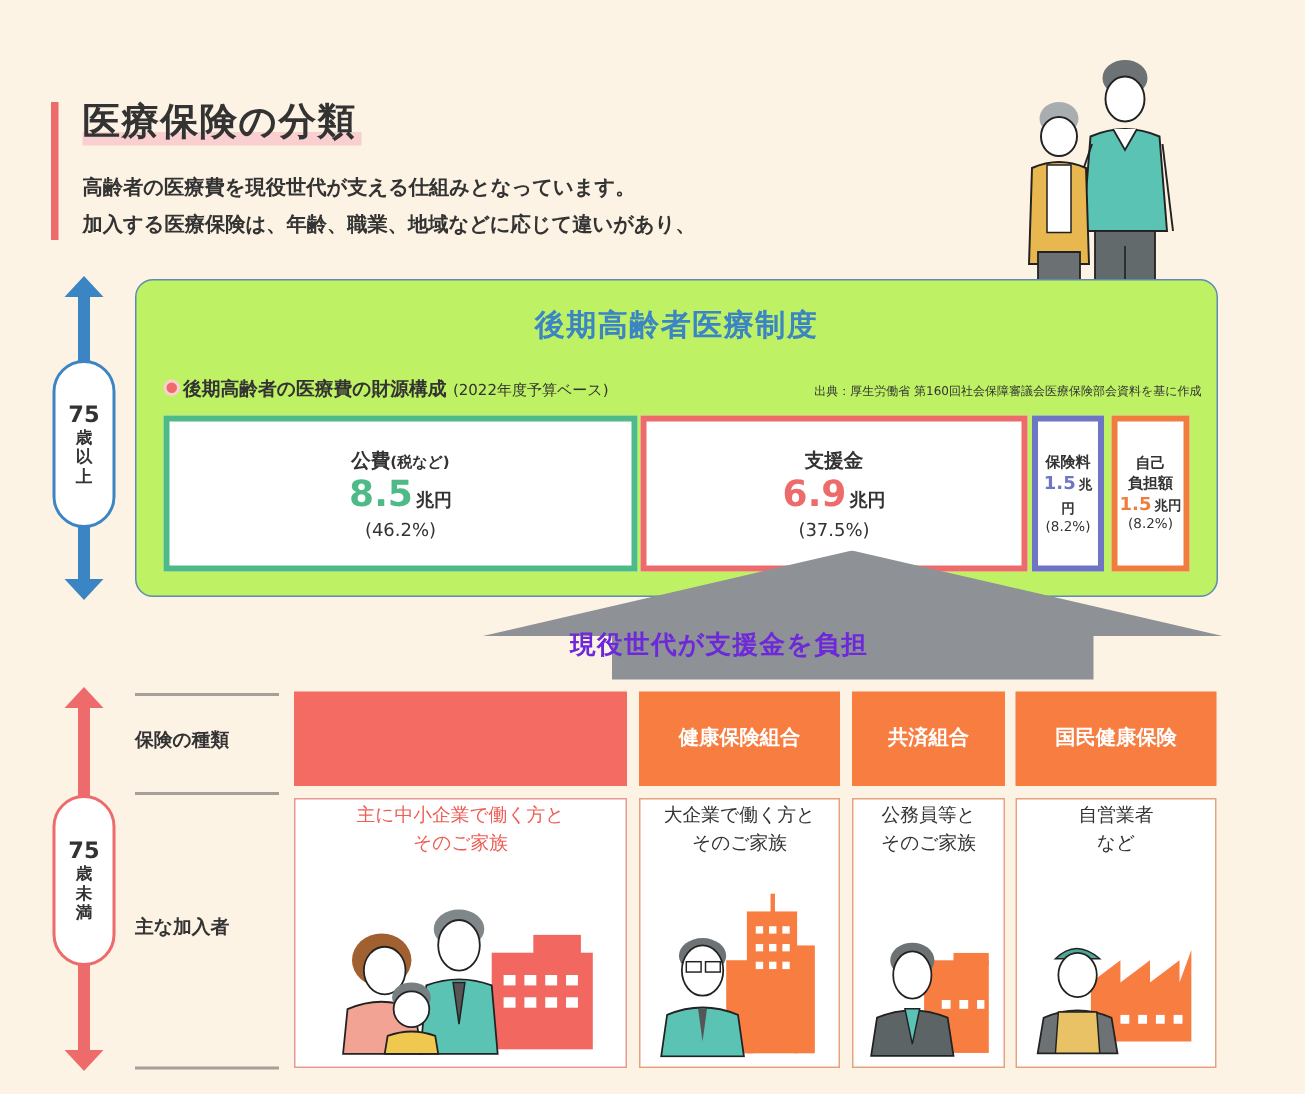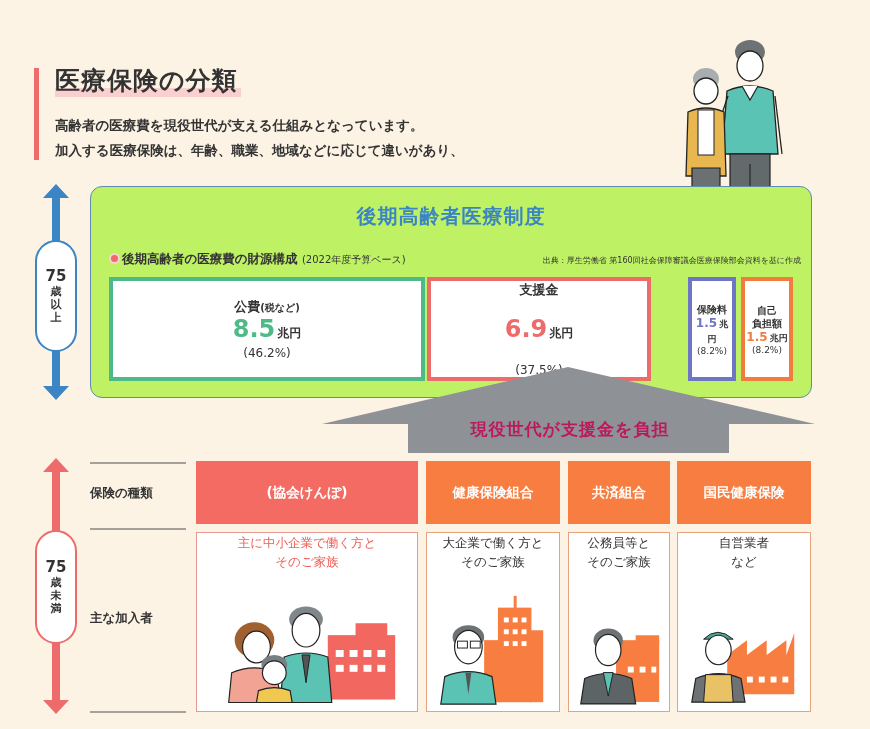--- a/index.html
+++ b/index.html
@@ -42,41 +42,41 @@
   .fbox .val { font-size: 24px; font-weight: bold; line-height: 26px; }
   .fbox .val .unit { font-size: 12px; color: #333; margin-left: 2px; }
   .fbox .pct { font-size: 12px; color: #333; }
   .fbox.small .lbl { font-size: 10px; line-height: 13px; }
   .fbox.small .val { font-size: 12px; line-height: 14px; }
   .fbox.small .val .unit { font-size: 9px; }
   .fbox.small .pct { font-size: 9px; }
 
   .f-public { left: 18px; width: 316px; border: 4px solid #4dba87; }
   .f-public .val { color: #4dba87; }
-  .f-support { left: 336px; width: 224px; border: 4px solid #ee6b6b; justify-content: space-between; }
+  .f-support { left: 336px; width: 258px; border: 4px solid #ee6b6b; }
   .f-support .val { color: #ee6b6b; }
   .f-premium { left: 597px; width: 48px; border: 4px solid #6f75c5; }
   .f-premium .val { color: #6f75c5; }
   .f-self { left: 650px; width: 52px; border: 4px solid #f07d3e; }
   .f-self .val { color: #f07d3e; }
 
   
   .side-arrow { left: 33px; width: 46px; }
   .arrow-shaft { position:absolute; left: 19px; width: 8px; }
   .arrow-head-up, .arrow-head-down { position:absolute; left: 10px; width: 0; height: 0; border-left: 13px solid transparent; border-right: 13px solid transparent; }
   .pill {
     position:absolute; left: 2px; width: 42px; background: #fff; border-radius: 21px;
     text-align:center; font-weight:bold; color:#333; display:flex; flex-direction:column; justify-content:center; align-items:center;
   }
   .pill .num { font-size: 15px; line-height: 17px; }
   .pill .ch { font-size: 11px; line-height: 13px; }
 
   
   .grey-arrow { left: 322px; top: 367px; width: 493px; height: 87px; }
-  .grey-arrow-label { left: 380px; top: 418px; width: 380px; text-align:center; font-size: 17px; font-weight: bold; color: #be185d; letter-spacing: 1px; }
+  .grey-arrow-label { left: 380px; top: 418px; width: 380px; font-size: 17px; font-weight: bold; color: #6d28d9; letter-spacing: 1px; }
 
   
   .row-line { left: 90px; width: 96px; height: 1.5px; background: #a5a09a; }
   .row-label { left: 90px; width: 96px; font-size: 12.5px; font-weight: bold; color: #333; text-align: left; }
 
   .ins-head { top: 461px; height: 63px; color: #fff; font-weight: bold; font-size: 13.5px; text-align:center; display:flex; flex-direction:column; justify-content:center; line-height: 19px; }
   .ins-body { top: 532px; height: 180px; background:#fff; text-align:center; font-size: 12.5px; line-height: 19px; color:#333; font-weight:normal; }
   .c1 { left: 196px; width: 222px; }
   .c2 { left: 426px; width: 134px; }
   .c3 { left: 568px; width: 102px; }
@@ -184,21 +184,20 @@
   </div>
 </div>
 
 <div class="abs row-line" style="top:462px;"></div>
 <div class="abs row-label" style="top:485px;">保険の種類</div>
 <div class="abs row-line" style="top:528px;"></div>
 <div class="abs row-label" style="top:610px;">主な加入者</div>
 <div class="abs row-line" style="top:711px;"></div>
 
 <div class="abs ins-head head-red c1">
-  <div>(協会けんぽ)</div>
 </div>
 <div class="abs ins-body body-red c1">
   <div class="who">主に中小企業で働く方と</div>
   <div class="who">そのご家族</div>
   <svg class="illus" viewBox="0 0 222 110">
     <rect x="132" y="40" width="68" height="65" fill="#f26760"></rect>
     <rect x="160" y="28" width="32" height="14" fill="#f26760"></rect>
     <g fill="#fff">
         <rect x="140" y="55" width="8" height="7"></rect>
         <rect x="154" y="55" width="8" height="7"></rect>

